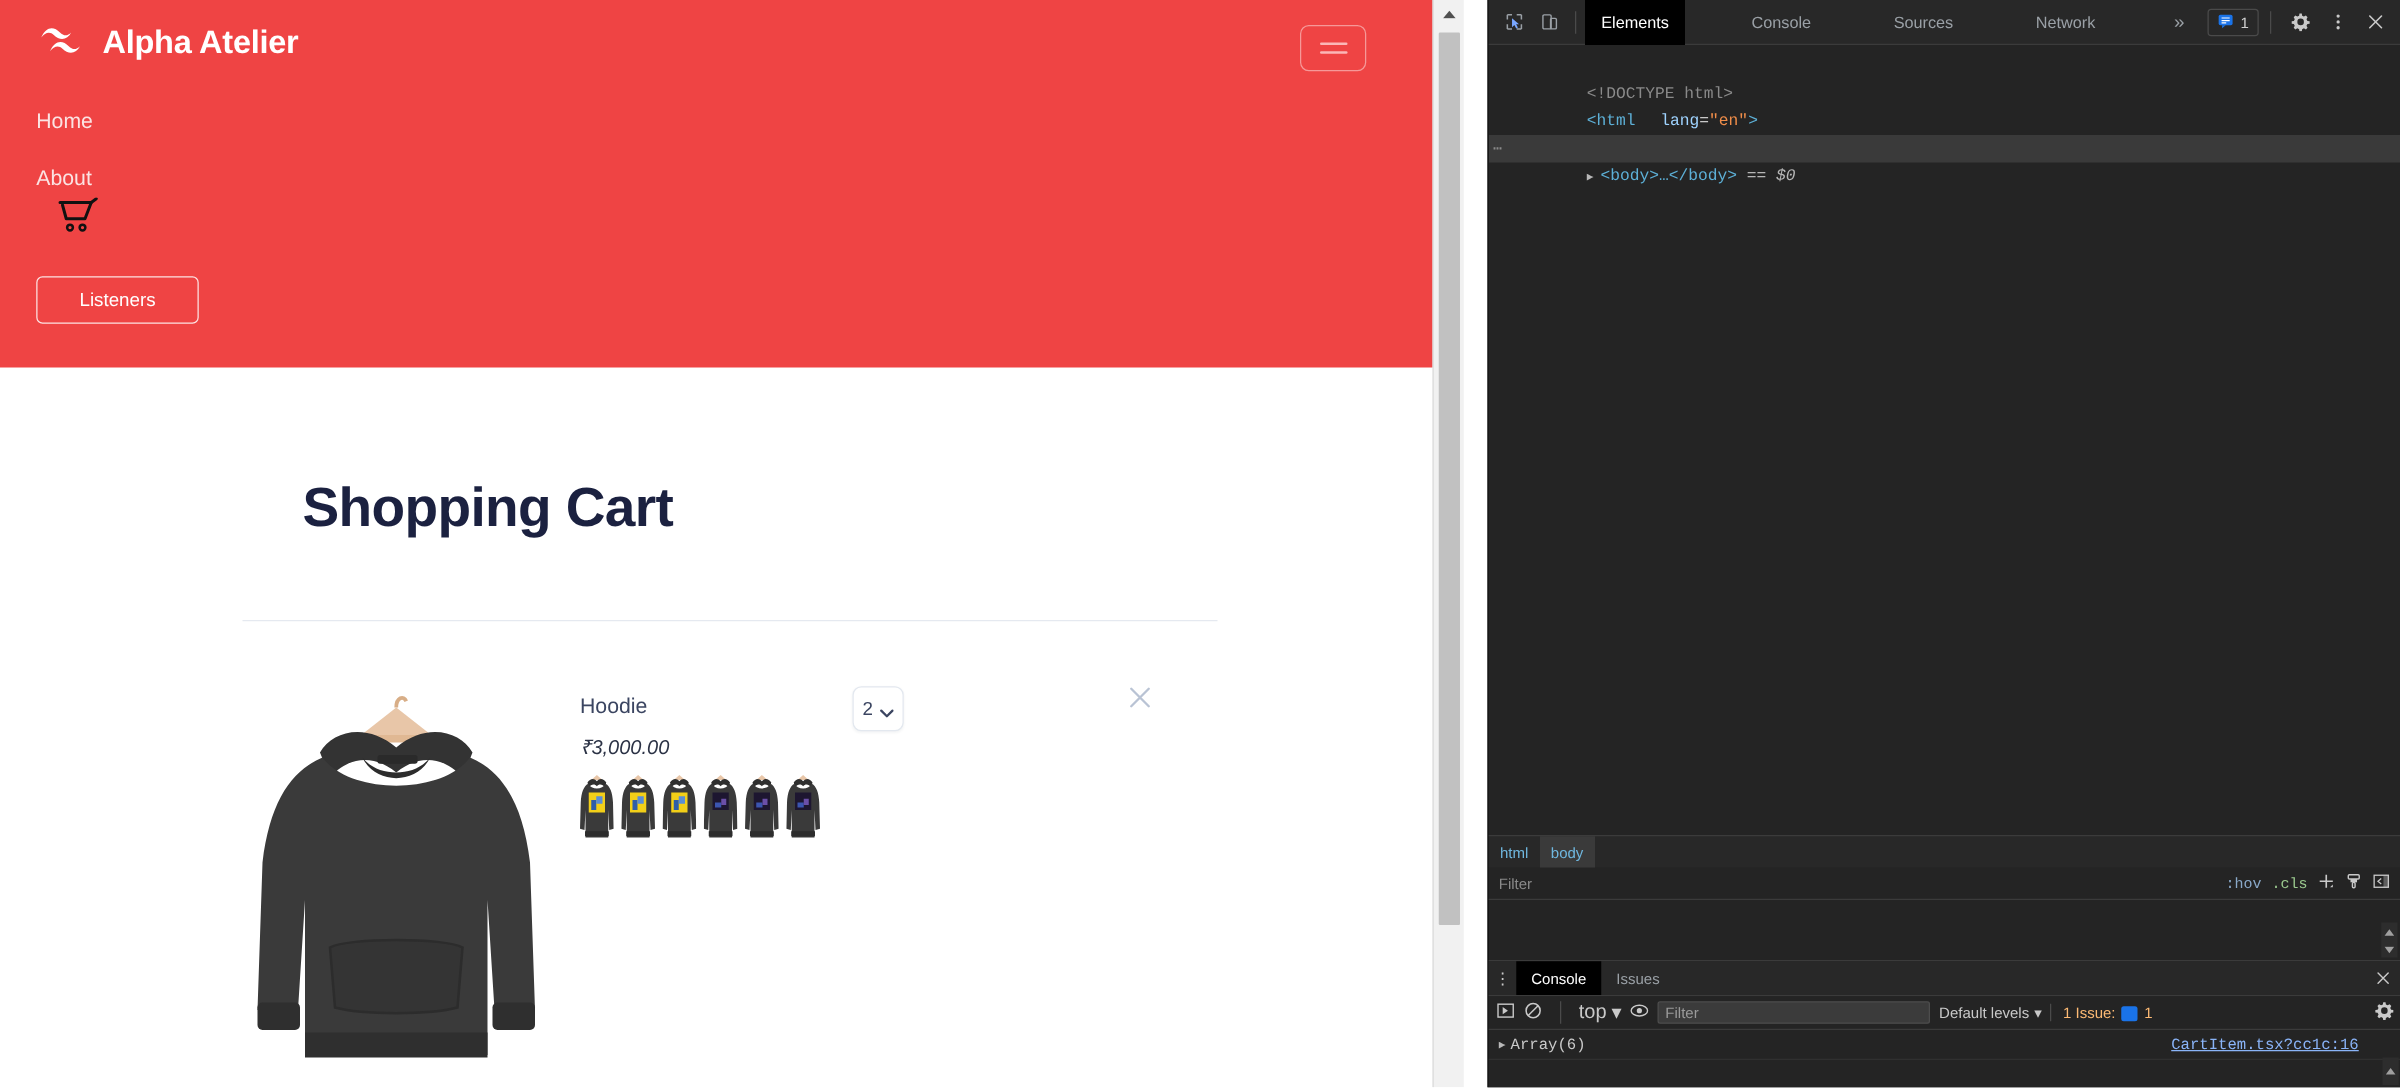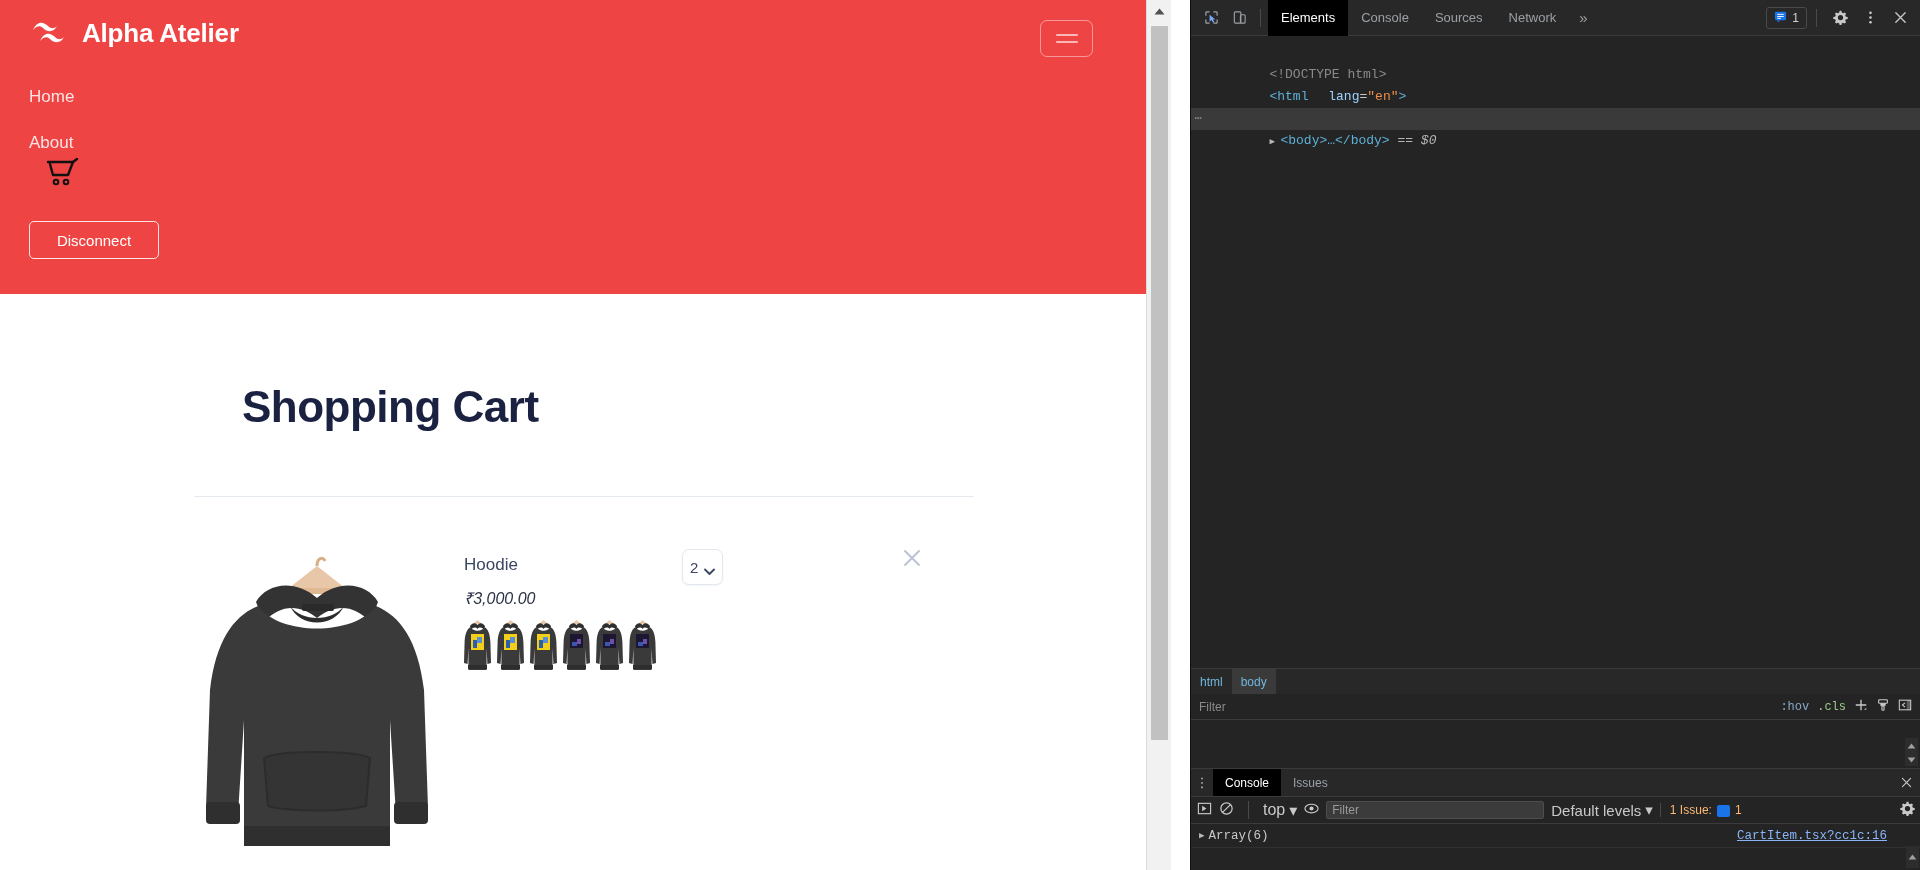--- a/index.html
+++ b/index.html
@@ -181,21 +181,21 @@
     padding: 0 6px;
   }
   .dt-icon-btn {
     width: 28px; height: 28px;
     display: flex; align-items: center; justify-content: center;
     background: none; border: none; cursor: pointer; padding: 0;
   }
   .dt-sep {
     width: 1px; height: 18px; background: #4a4a4a; margin: 0 7px;
   }
-  .dt-tabs { display: flex; align-items: stretch; height: 36px; }
+  .dt-tabs { display: flex; align-items: stretch; height: 36px; gap: 40px; }
   .dt-tab {
     display: flex; align-items: center;
     padding: 0 13px;
     color: #9aa0a6;
     font-size: 13px;
     cursor: pointer;
     background: none; border: none;
     font-family: "Liberation Sans", sans-serif;
     white-space: nowrap;
   }
@@ -344,21 +344,21 @@
     flex: 0 0 auto;
     width: 218px; height: 18px;
     background: #3b3b3b; border: 1px solid #4d4d4d; border-radius: 2px;
     color: #c9c9c9; font-size: 12px;
     padding: 0 5px; outline: none;
     font-family: "Liberation Sans", sans-serif;
   }
   .console-filter::placeholder { color: #9a9a9a; }
   .levels-select {
     display: flex; align-items: center; gap: 4px;
-    color: #c9c9c9; font-size: 15px; cursor: pointer;
+    color: #c9c9c9; font-size: 12px; cursor: pointer;
     white-space: nowrap;
     justify-content: flex-end;
   }
   .issues-pill {
     display: flex; align-items: flex-start; gap: 5px;
     border-left: 1px solid #4a4a4a;
     padding-left: 9px;
     color: #fdba74; font-size: 12px; cursor: pointer;
     white-space: nowrap;
   }
@@ -416,21 +416,21 @@
 
         <button class="cart-icon-btn">
           <svg viewBox="0 0 34 30" width="34" height="30" xmlns="http://www.w3.org/2000/svg">
             <path d="M2 4 H27 L22 17 H7 L4 6" fill="none" stroke="#111111" stroke-width="2.4" stroke-linecap="round" stroke-linejoin="round"></path>
             <path d="M27 4 L31 1" fill="none" stroke="#111111" stroke-width="2.4" stroke-linecap="round"></path>
             <circle cx="10" cy="24" r="2.3" fill="none" stroke="#111111" stroke-width="2"></circle>
             <circle cx="20" cy="24" r="2.3" fill="none" stroke="#111111" stroke-width="2"></circle>
           </svg>
         </button>
 
-        <button class="disconnect-btn">Disconnect</button>
+        <button class="disconnect-btn">Listeners</button>
 
         <button class="hamburger-btn">
           <i></i>
           <i></i>
         </button>
       </header>
 
       <h1 class="page-title">Shopping Cart</h1>
 
       <div class="cart-divider"></div>

